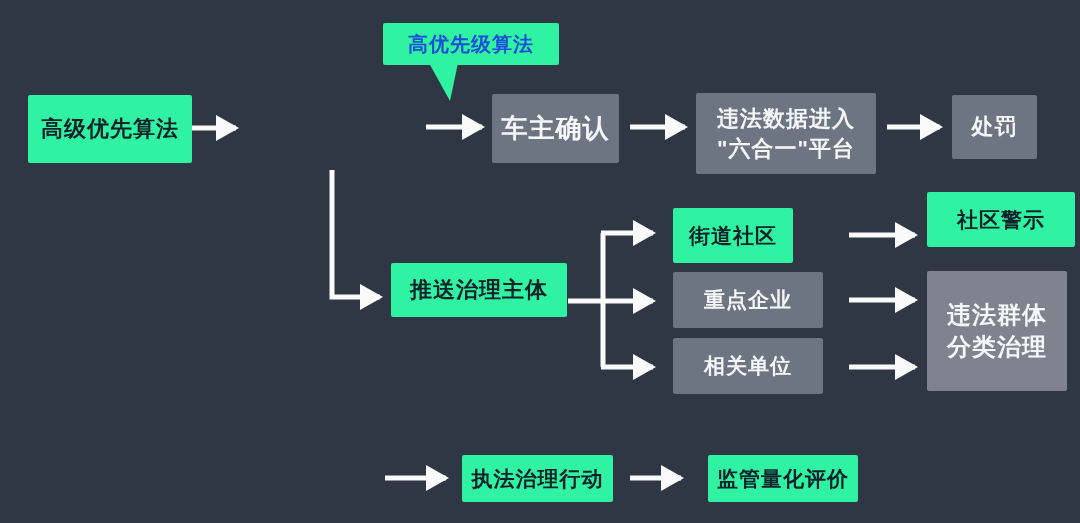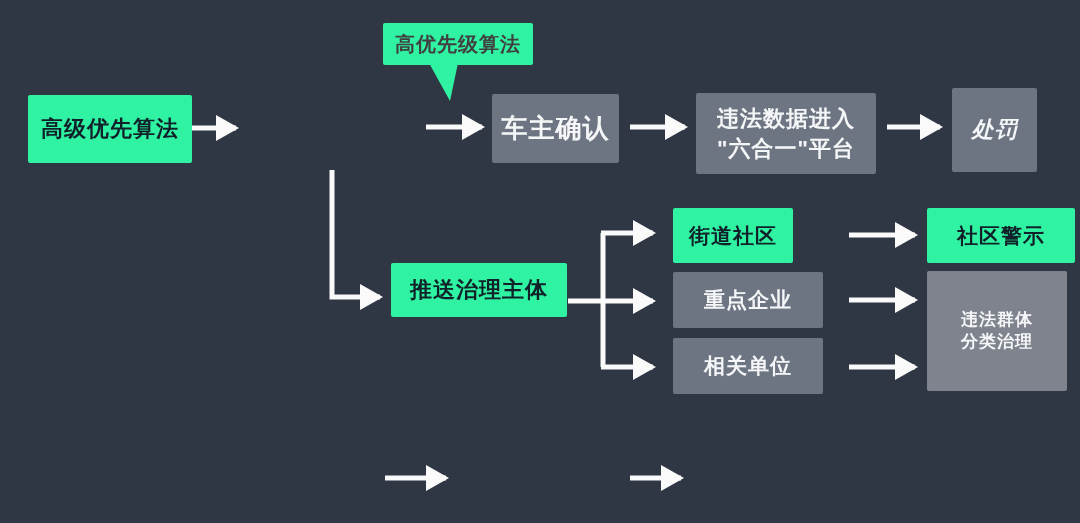--- a/index.html
+++ b/index.html
@@ -43,45 +43,45 @@
     color: #f5f6f8;
   }
   .gray-lg {
     background: #7e838d;
     color: #f5f6f8;
   }
   .callout-box {
     position: absolute;
     left: 383px;
     top: 23px;
-    width: 150px;
+    width: 176px;
     height: 42px;
     background: #2ff3a2;
-    color: #404040;
+    color: #1d4ed8;
     display: flex;
     align-items: center;
     justify-content: center;
     font-weight: bold;
     font-size: 20px;
     letter-spacing: 1px;
     border-radius: 2px;
     text-align: right;
   }
   
   .n-priority      { left: 8px;   top: 95px;  width: 164px; height: 68px;  font-size: 22px; margin-left: 20px; }
   .n-intake        { left: 247px; top: 94px;  width: 166px; height: 70px;  font-size: 22px; }
   .n-owner         { left: 492px; top: 94px;  width: 127px; height: 69px;  font-size: 26px; }
   .n-platform      { left: 696px; top: 93px;  width: 180px; height: 81px;  font-size: 22px; }
-  .n-punish        { left: 952px; top: 88px;  width: 85px;  height: 84px;  font-size: 22px; font-style: italic; }
+  .n-punish        { left: 952px; top: 95px;  width: 85px;  height: 64px;  font-size: 22px; }
   .n-push          { left: 391px; top: 263px; width: 176px; height: 54px;  font-size: 22px; }
   .n-street        { left: 673px; top: 208px; width: 120px; height: 55px;  font-size: 21px; }
   .n-enterprise    { left: 673px; top: 272px; width: 150px; height: 56px;  font-size: 21px; }
   .n-units         { left: 673px; top: 338px; width: 150px; height: 56px;  font-size: 21px; text-align: right; }
-  .n-warning       { left: 927px; top: 208px; width: 148px; height: 55px;  font-size: 21px; }
-  .n-group         { left: 927px; top: 271px; width: 140px; height: 120px; font-size: 17px; }
+  .n-warning       { left: 927px; top: 192px; width: 148px; height: 55px;  font-size: 21px; }
+  .n-group         { left: 927px; top: 271px; width: 140px; height: 120px; font-size: 24px; }
   .n-assess        { left: 217px; top: 455px; width: 148px; height: 47px;  font-size: 21px; }
   .n-enforce       { left: 462px; top: 455px; width: 151px; height: 47px;  font-size: 21px; }
   .n-evaluate      { left: 708px; top: 455px; width: 150px; height: 47px;  font-size: 21px; }
 </style>
 </head>
 <body>
 
 <div class="canvas">
 
   <svg class="connector-layer" width="1080" height="523" viewBox="0 0 1080 523" xmlns="http://www.w3.org/2000/svg">
@@ -122,14 +122,16 @@
   <div class="node gray n-punish">处罚</div>
 
   <div class="node green n-push">推送治理主体</div>
   <div class="node green n-street">街道社区</div>
   <div class="node gray n-enterprise">重点企业</div>
   <div class="node gray n-units">相关单位</div>
   <div class="node green n-warning">社区警示</div>
   <div class="node gray-lg n-group">违法群体
 分类治理</div>
 
+  <div class="node green n-enforce">执法治理行动</div>
+  <div class="node green n-evaluate">监管量化评价</div>
 
 </div>
 
 </body></html>

